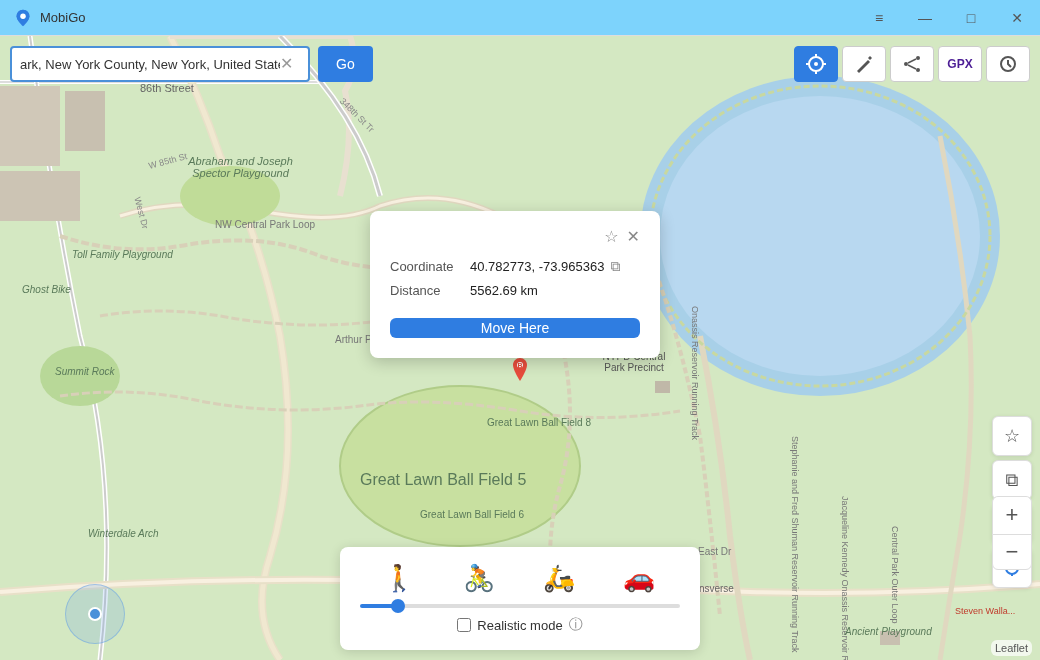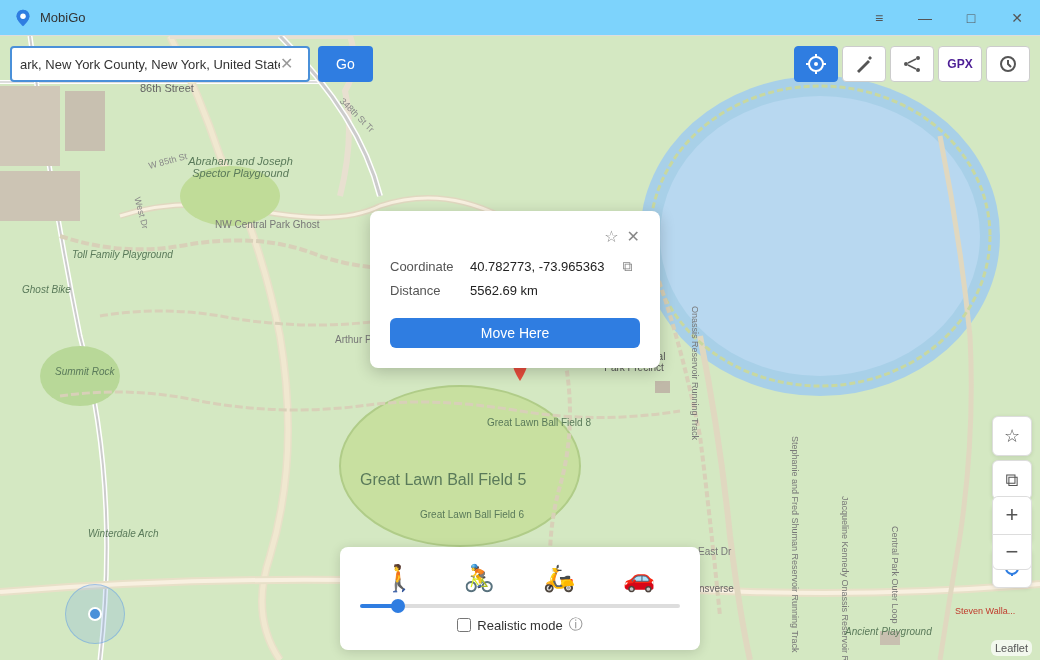--- a/index.html
+++ b/index.html
@@ -71,25 +71,25 @@
       background: #fff; border-radius: 8px; box-shadow: 0 4px 16px rgba(0,0,0,0.2);
       width: 290px; padding: 16px 20px 20px;
       z-index: 60;
     }
     #coord-popup .popup-header {
       display: flex; justify-content: flex-end; gap: 8px; margin-bottom: 12px;
     }
     .popup-icon-btn { background: none; border: none; cursor: pointer; font-size: 16px; color: #888; }
     .popup-row { display: flex; align-items: center; margin-bottom: 8px; }
     .popup-label { font-size: 13px; color: #555; width: 80px; flex-shrink: 0; }
-    .popup-value { font-size: 13px; color: #222; display: flex; align-items: center; gap: 18px; }
+    .popup-value { font-size: 13px; color: #222; display: flex; align-items: center; gap: 6px; }
     .copy-icon { cursor: pointer; font-size: 14px; color: #888; }
     #move-here-btn {
       background: #2f7de1; color: #fff; border: none; border-radius: 6px;
-      width: 100%; height: 30px; font-size: 14px; cursor: pointer; margin-top: 12px;
+      width: 100%; height: 20px; font-size: 14px; cursor: pointer; margin-top: 12px;
     }
 
     
     #transport-panel {
       position: absolute; bottom: 10px; left: 340px;
       background: #fff; border-radius: 8px; box-shadow: 0 2px 12px rgba(0,0,0,0.15);
       width: 360px; padding: 16px 20px;
       z-index: 60;
     }
     .transport-icons { display: flex; justify-content: space-around; margin-bottom: 10px; }
@@ -222,21 +222,21 @@
 
     <path d="M 500 180 Q 540 220 560 300 Q 580 380 560 450 Q 540 520 560 600" stroke="#d8d0b8" stroke-width="4" fill="none" stroke-dasharray="6,3"></path>
     <path d="M 650 220 Q 680 300 700 400 Q 710 480 720 580" stroke="#d8d0b8" stroke-width="4" fill="none" stroke-dasharray="6,3"></path>
 
     <rect x="655" y="345" width="15" height="12" fill="#c0b8a8"></rect>
     <rect x="880" y="595" width="20" height="14" fill="#c8c0b0"></rect>
   </svg>
 
   <div style="position:absolute;top:46px;left:140px;font-size:11px;color:#666;pointer-events:none;font-weight:500;">86th Street</div>
   <div style="position:absolute;top:119px;left:183px;font-size:11px;color:#5a7a5a;font-style:italic;pointer-events:none;text-align:center;width:115px;">Abraham and Joseph<br>Spector Playground</div>
-  <div style="position:absolute;top:183px;left:215px;font-size:10px;color:#777;pointer-events:none;">NW Central Park Ghost</div>
+  <div style="position:absolute;top:183px;left:215px;font-size:10px;color:#777;pointer-events:none;">NW Central Park Loop</div>
   <div style="position:absolute;top:213px;left:72px;font-size:10px;color:#5a7a5a;font-style:italic;pointer-events:none;">Toll Family Playground</div>
   <div style="position:absolute;top:248px;left:22px;font-size:10px;color:#5a7a5a;font-style:italic;pointer-events:none;">Ghost Bike</div>
   <div style="position:absolute;top:330px;left:55px;font-size:10px;color:#5a7a5a;font-style:italic;pointer-events:none;">Summit Rock</div>
   <div style="position:absolute;top:298px;left:335px;font-size:10px;color:#777;pointer-events:none;">Arthur P</div>
   <div style="position:absolute;top:492px;left:88px;font-size:10px;color:#5a7a5a;font-style:italic;pointer-events:none;">Winterdale Arch</div>
   <div style="position:absolute;top:381px;left:487px;font-size:10px;color:#5a7a5a;pointer-events:none;">Great Lawn Ball Field 8</div>
   <div style="position:absolute;top:435px;left:340px;font-size:16px;color:#5a7a5a;pointer-events:none;margin-left:20px;">Great Lawn Ball Field 5</div>
   <div style="position:absolute;top:473px;left:420px;font-size:10px;color:#5a7a5a;pointer-events:none;">Great Lawn Ball Field 6</div>
   <div style="position:absolute;top:315px;left:594px;font-size:10px;color:#555;pointer-events:none;text-align:center;width:80px;">NYPD Central<br>Park Precinct</div>
   <div style="position:absolute;top:270px;left:700px;font-size:9px;color:#777;pointer-events:none;transform:rotate(90deg);transform-origin:left top;white-space:nowrap;">Onassis Reservoir Running Track</div>

